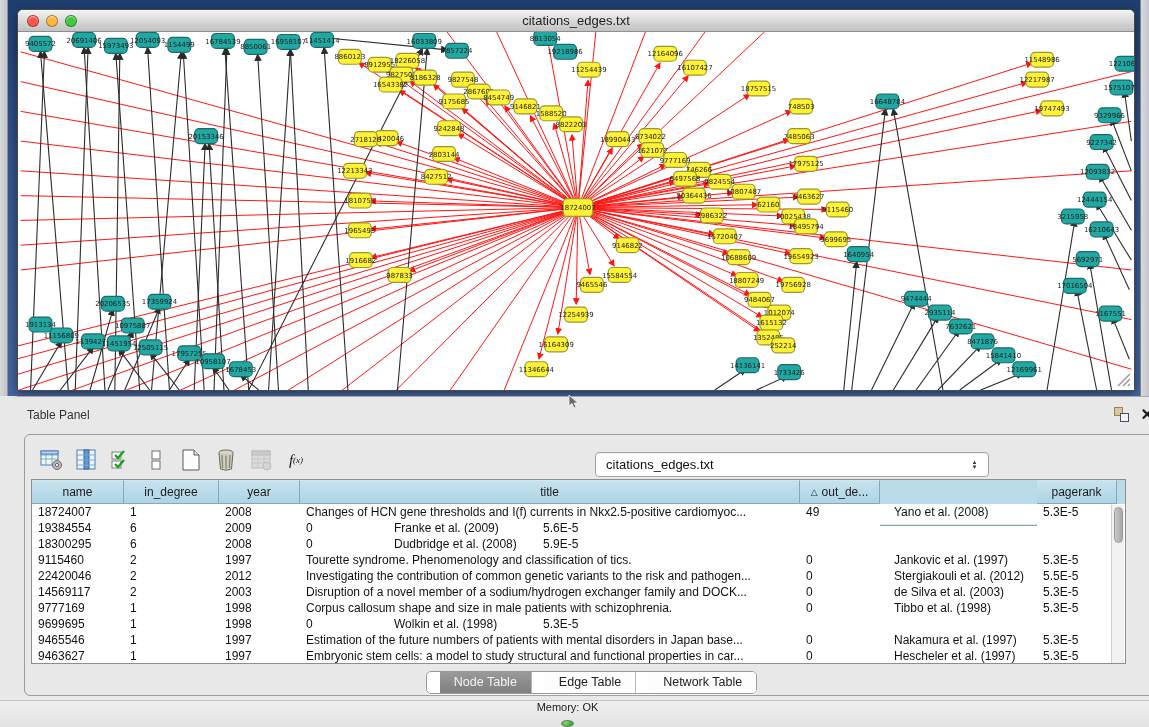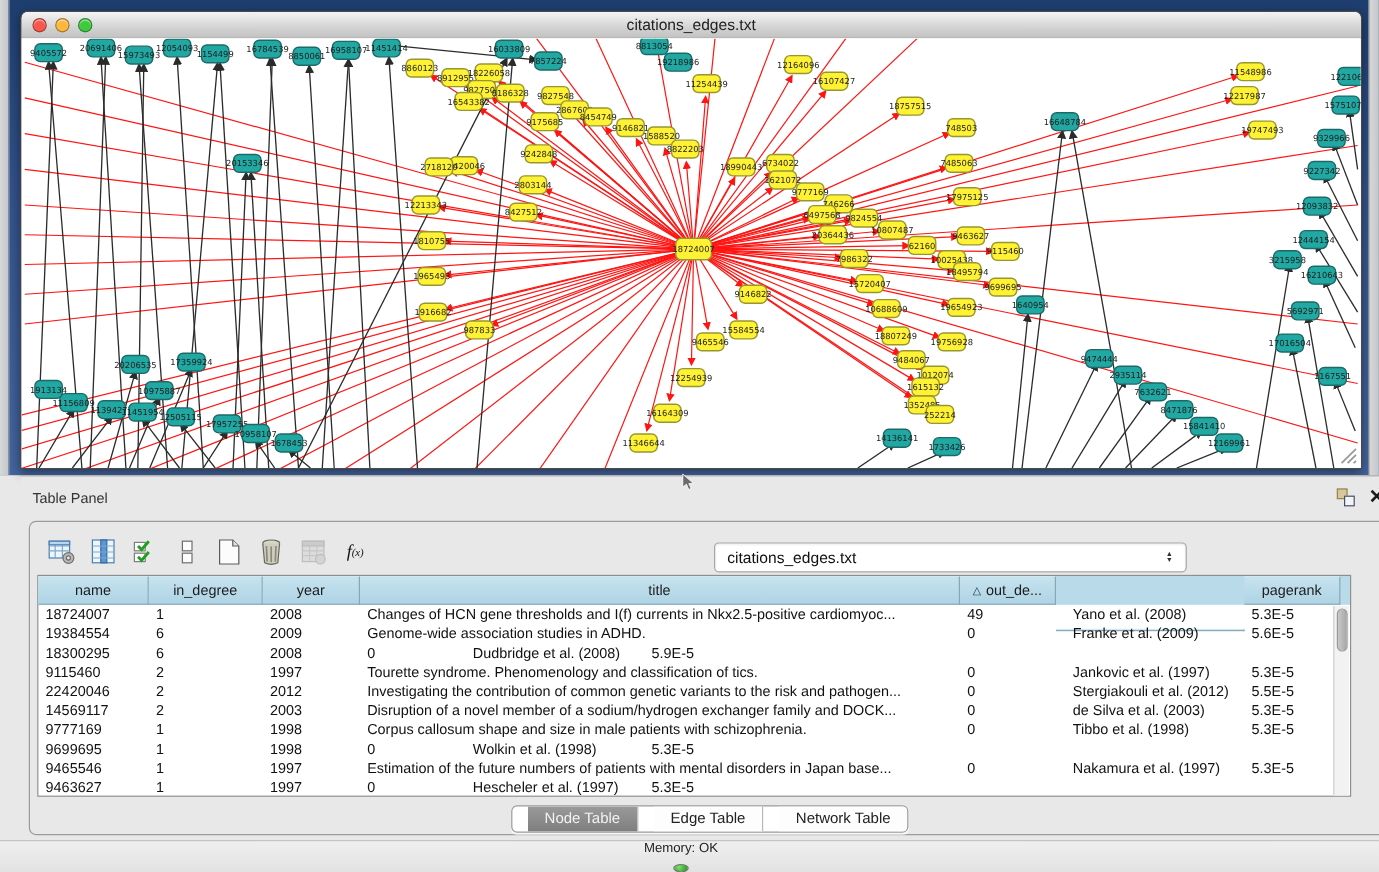--- a/index.html
+++ b/index.html
@@ -621,21 +621,20 @@
             <div class="td" style="width: 81px;">2008</div>
             <div class="td" style="width: 500px;">Changes of HCN gene thresholds and I(f) currents in Nkx2.5-positive cardiomyoc...</div>
             <div class="td" style="width: 80px;">49</div>
             <div class="td" style="width: 157px; padding-left: 14px;">Yano et al. (2008)</div>
             <div class="td" style="width: 80px;">5.3E-5</div>
           </div>
           <div class="tr">
             <div class="td" style="width: 92px;">19384554</div>
             <div class="td" style="width: 95px;">6</div>
             <div class="td" style="width: 81px;">2009</div>
-            <div class="td" style="width: 500px;">Genome-wide association studies in ADHD.</div>
             <div class="td" style="width: 80px;">0</div>
             <div class="td" style="width: 157px; padding-left: 14px;">Franke et al. (2009)</div>
             <div class="td" style="width: 80px;">5.6E-5</div>
           </div>
           <div class="tr">
             <div class="td" style="width: 92px;">18300295</div>
             <div class="td" style="width: 95px;">6</div>
             <div class="td" style="width: 81px;">2008</div>
             <div class="td" style="width: 80px;">0</div>
             <div class="td" style="width: 157px; padding-left: 14px;">Dudbridge et al. (2008)</div>
@@ -691,20 +690,21 @@
             <div class="td" style="width: 81px;">1997</div>
             <div class="td" style="width: 500px;">Estimation of the future numbers of patients with mental disorders in Japan base...</div>
             <div class="td" style="width: 80px;">0</div>
             <div class="td" style="width: 157px; padding-left: 14px;">Nakamura et al. (1997)</div>
             <div class="td" style="width: 80px;">5.3E-5</div>
           </div>
           <div class="tr">
             <div class="td" style="width: 92px;">9463627</div>
             <div class="td" style="width: 95px;">1</div>
             <div class="td" style="width: 81px;">1997</div>
+            <div class="td" style="width: 500px;">Embryonic stem cells: a model to study structural and functional properties in car...</div>
             <div class="td" style="width: 80px;">0</div>
             <div class="td" style="width: 157px; padding-left: 14px;">Hescheler et al. (1997)</div>
             <div class="td" style="width: 80px;">5.3E-5</div>
           </div>
         </div>
       <div class="vscroll">
         <div class="vthumb"></div>
       </div>
     </div>
 

